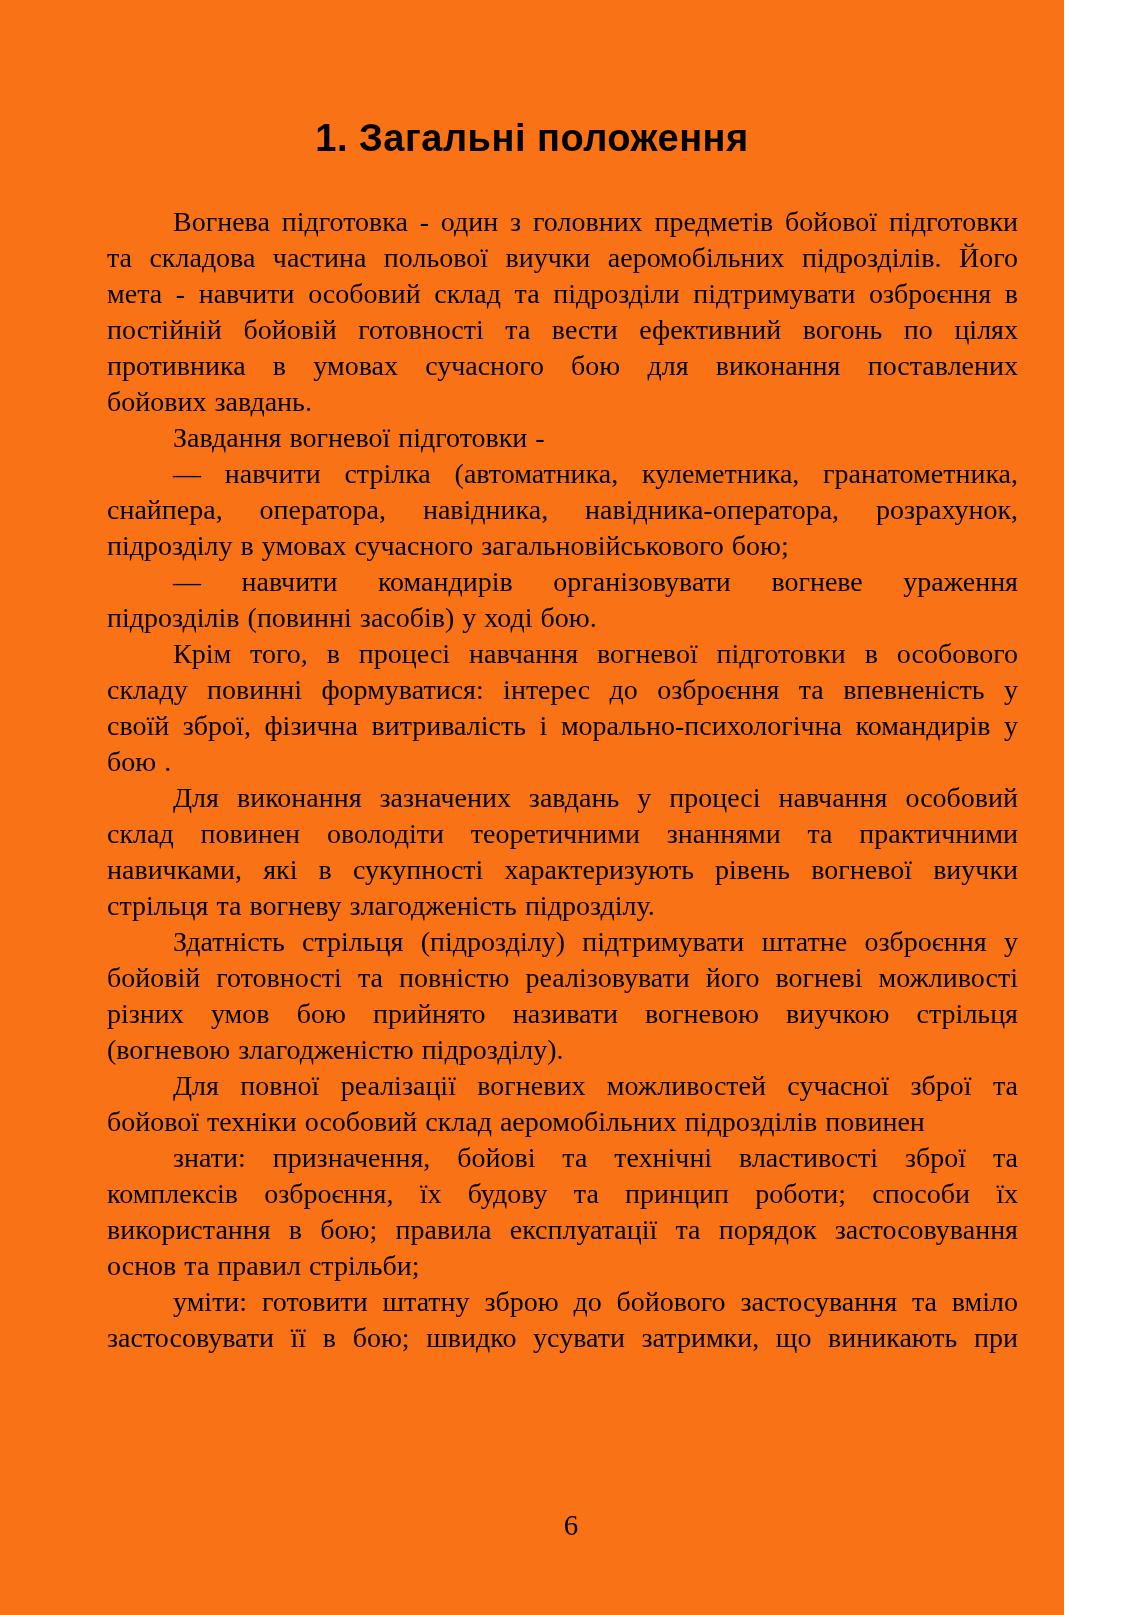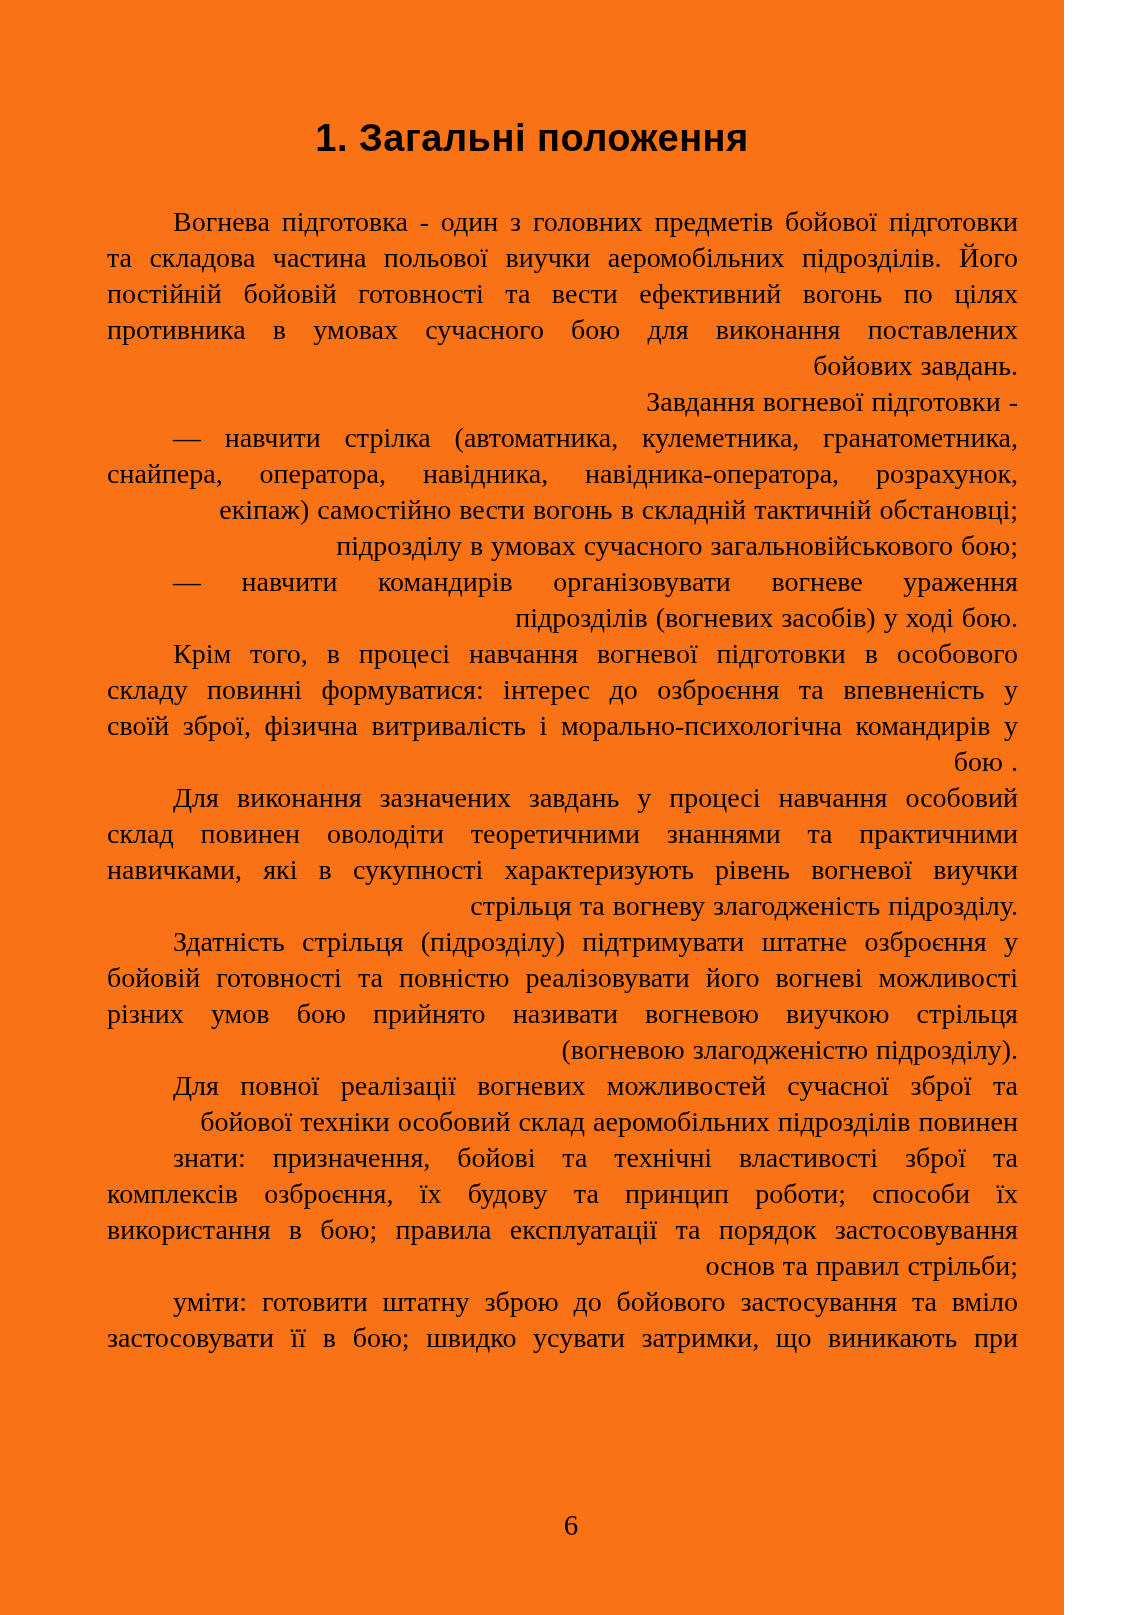--- a/index.html
+++ b/index.html
@@ -25,21 +25,21 @@
   .content {
     margin: 46px 0 0 107px;
     width: 911px;
     font-size: 28px;
     line-height: 36px;
   }
   .para { margin: 0; padding: 0; }
   .line {
     height: 36px;
     overflow: hidden;
-    text-align: right;
+    text-align: left;
     word-spacing: 1px;
   }
   .just {
     text-align: justify;
     text-align-last: justify;
     -moz-text-align-last: justify;
   }
   .first { text-indent: 66px; }
   .page-footer {
     position: absolute;
@@ -56,42 +56,42 @@
 
 <div class="page">
 
   <h1 class="title">1. Загальні положення</h1>
 
   <div class="content">
 
     <div class="para">
       <div class="line first just">Вогнева підготовка - один з головних предметів бойової підготовки</div>
       <div class="line just">та складова частина польової виучки аеромобільних підрозділів. Його</div>
+      <div class="line just">мета - навчити особовий склад та підрозділи підтримувати озброєння в</div>
       <div class="line just">постійній бойовій готовності та вести ефективний вогонь по цілях</div>
       <div class="line just">противника в умовах сучасного бою для виконання поставлених</div>
       <div class="line">бойових завдань.</div>
     </div>
 
     <div class="para">
       <div class="line first">Завдання вогневої підготовки -</div>
     </div>
 
     <div class="para">
       <div class="line first just">— навчити стрілка (автоматника, кулеметника, гранатометника,</div>
       <div class="line just">снайпера, оператора, навідника, навідника-оператора, розрахунок,</div>
-      <div class="line">екіпаж) самостійно вести вогонь в складній тактичній обстановці;</div>
     </div>
 
     <div class="para">
       <div class="line">підрозділу  в умовах сучасного загальновійськового бою;</div>
     </div>
 
     <div class="para">
       <div class="line first just">— навчити командирів організовувати вогневе ураження</div>
-      <div class="line">підрозділів (вогневих засобів) у ході бою.</div>
+      <div class="line">підрозділів (повинні засобів) у ході бою.</div>
     </div>
 
     <div class="para">
       <div class="line first just">Крім того, в процесі навчання вогневої підготовки в особового</div>
       <div class="line just">складу повинні формуватися: інтерес до озброєння та впевненість у</div>
       <div class="line just">своїй зброї, фізична витривалість і морально-психологічна командирів у</div>
       <div class="line">бою .</div>
     </div>
 
     <div class="para">

